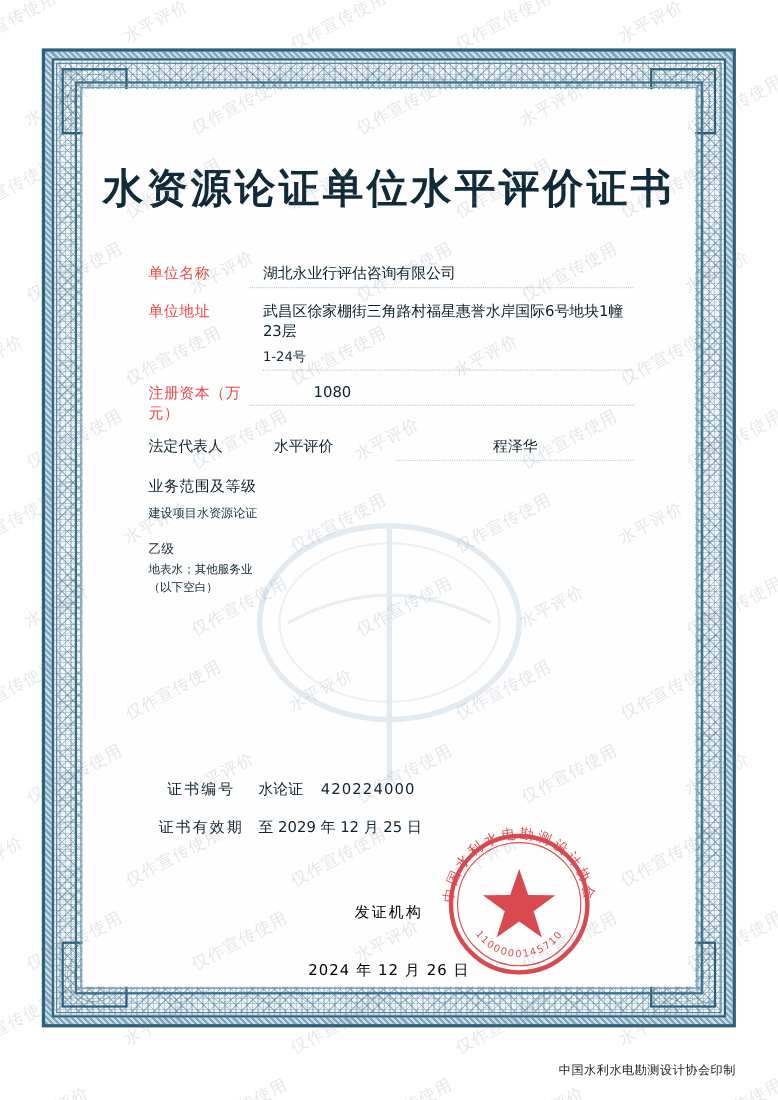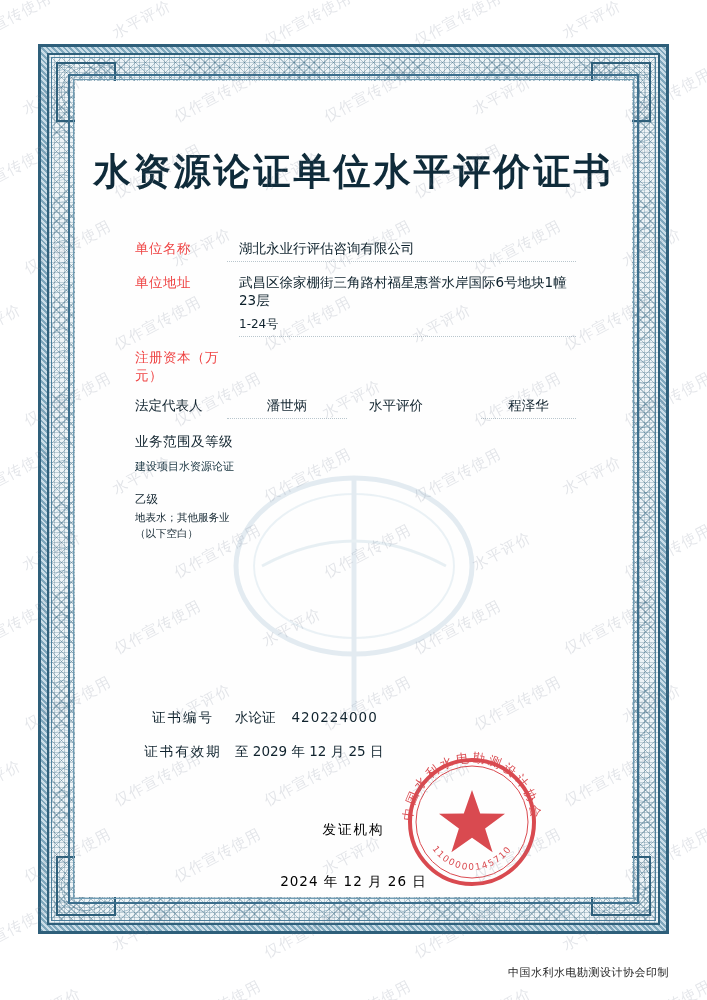--- a/index.html
+++ b/index.html
@@ -332,25 +332,25 @@
         </div>
 
         <div class="row">
           <div class="lbl spread">单位地址</div>
           <div class="val nodots">武昌区徐家棚街三角路村福星惠誉水岸国际6号地块1幢23层</div>
         </div>
         <div class="addr-second">1-24号</div>
 
         <div class="row">
           <div class="lbl">注册资本（万元）</div>
+          <div class="val" style="padding-left:58px;">1080</div>
         </div>
 
         <div class="rep-row">
           <div class="rep-label">法定代表人</div>
-          <div class="rep-val">潘世炳</div>
           <div class="rep-label2">水平评价</div>
           <div class="rep-val2">程泽华</div>
         </div>
 
         <div class="scope-title">业务范围及等级</div>
         <div class="scope-line">建设项目水资源论证</div>
         <div class="scope-grade">乙级</div>
         <div class="scope-sub">地表水；其他服务业</div>
         <div class="scope-end">（以下空白）</div>
       </div>

